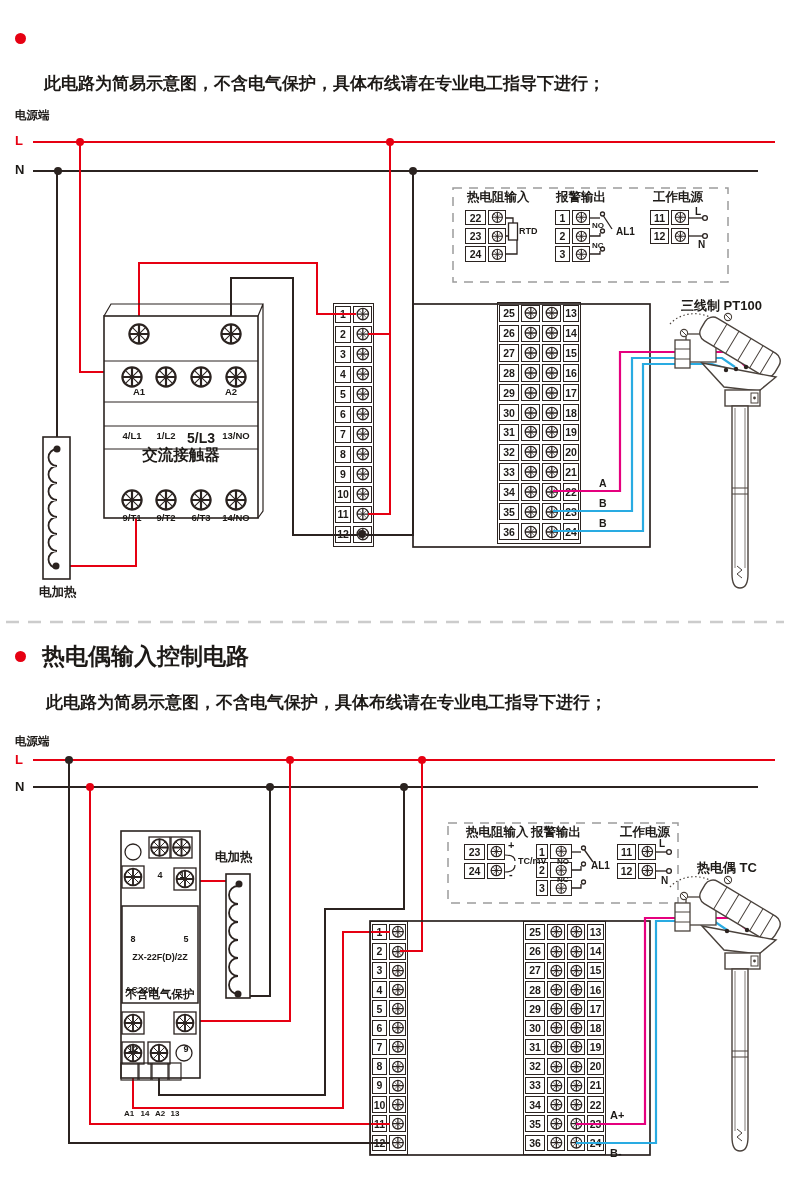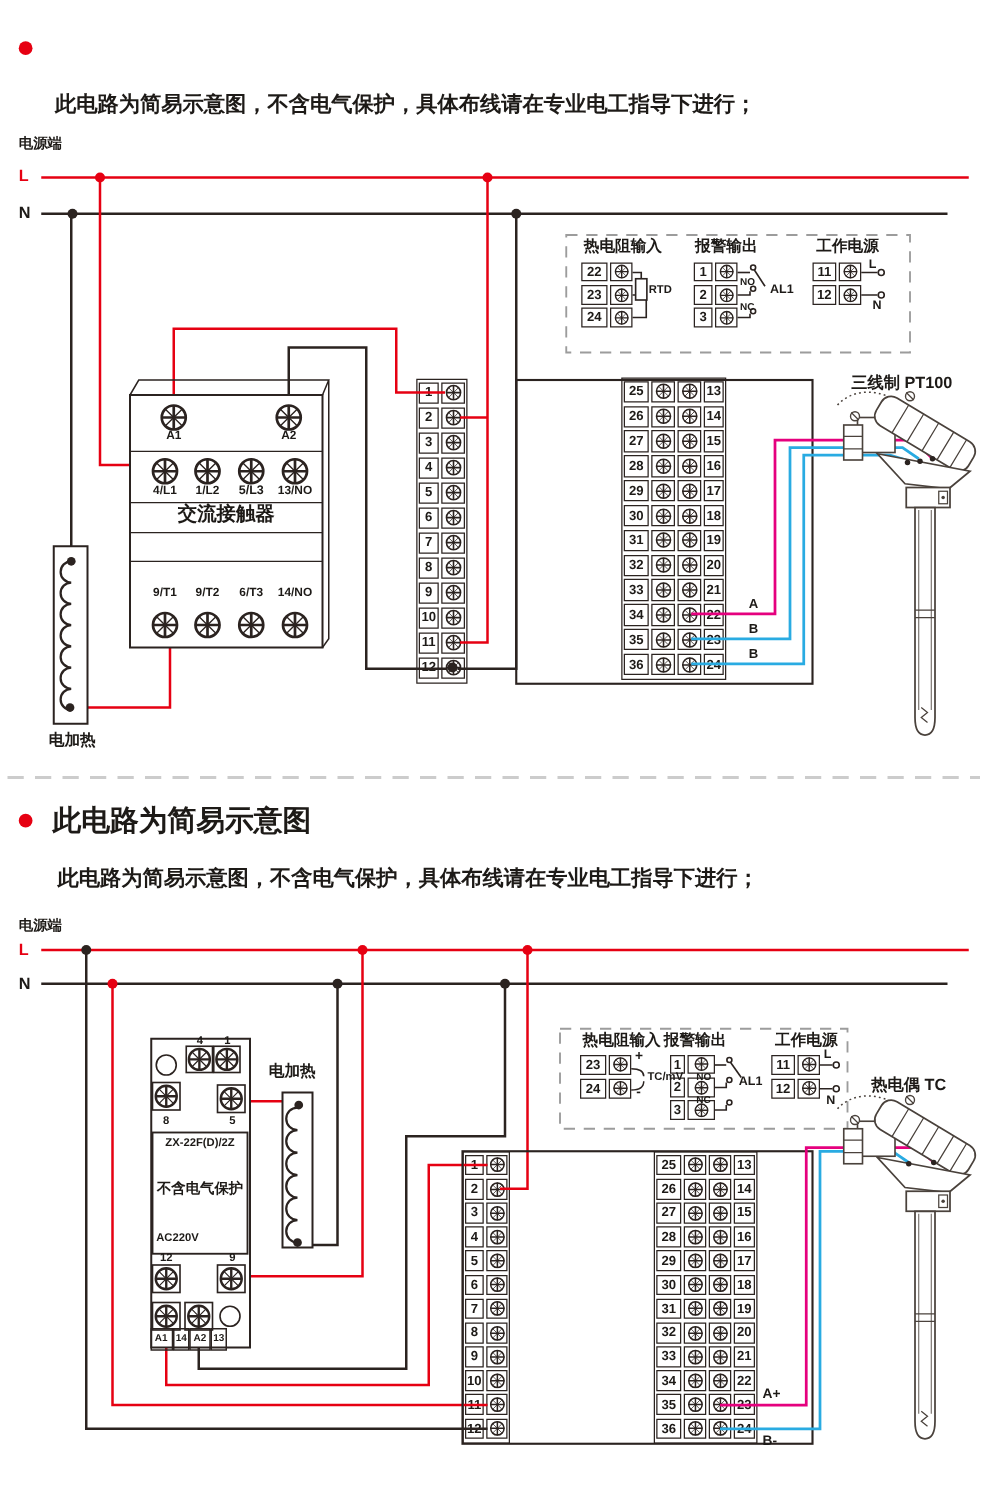--- a/index.html
+++ b/index.html
@@ -1,20 +1,20 @@
 <!DOCTYPE html>
 <html><head>
 <meta charset="utf-8">
 <style>
   html,body{margin:0;padding:0;background:#fff;}
   .page{position:relative;width:790px;height:1188px;background:#fff;overflow:hidden;
         font-family:"Liberation Sans","DejaVu Sans",sans-serif;}
   .page svg.canvas{position:absolute;left:0;top:0;z-index:2;pointer-events:none;}
   .lb{position:absolute;font-weight:bold;color:#1d1a17;white-space:nowrap;line-height:1;z-index:3;}
-  .c{transform:translateX(-50%);}
+  .c{transform:translateX(-50%);margin-top:43px;}
   .red{color:#e60012;}
   .bullet{position:absolute;width:11px;height:11px;border-radius:50%;background:#e60012;z-index:3;}
   .strip-outer{position:absolute;border:1.6px solid #2b2320;background:#fff;z-index:1;box-sizing:border-box;}
   .tcell{position:absolute;border:1.4px solid #2b2320;background:#fff;z-index:1;box-sizing:border-box;
          display:flex;align-items:center;justify-content:center;font-weight:bold;font-size:10.5px;color:#1d1a17;}
   .tcell.screw svg{width:92%;height:92%;display:block;}
 </style>
 </head>
 <body>
 
@@ -233,21 +233,21 @@
   <div class="lb" style="left:44px;top:75px;font-size:17px">此电路为简易示意图，不含电气保护，具体布线请在专业电工指导下进行；</div>
 
   <div class="lb" style="left:15px;top:110px;font-size:11.5px">电源端</div>
   <div class="lb red" style="left:15px;top:134px;font-size:13px">L</div>
   <div class="lb" style="left:15px;top:163px;font-size:13px">N</div>
 
   <div class="lb c" style="left:139px;top:344px;font-size:9.5px">A1</div>
   <div class="lb c" style="left:231px;top:344px;font-size:9.5px">A2</div>
   <div class="lb c" style="left:132px;top:388px;font-size:9.5px">4/L1</div>
   <div class="lb c" style="left:166px;top:388px;font-size:9.5px">1/L2</div>
-  <div class="lb c" style="left:201px;top:388px;font-size:10px">5/L3</div>
+  <div class="lb c" style="left:201px;top:388px;font-size:14px">5/L3</div>
   <div class="lb c" style="left:236px;top:388px;font-size:9.5px">13/NO</div>
   <div class="lb c" style="left:181px;top:404px;font-size:15.5px">交流接触器</div>
   <div class="lb c" style="left:132px;top:470px;font-size:9.5px">9/T1</div>
   <div class="lb c" style="left:166px;top:470px;font-size:9.5px">9/T2</div>
   <div class="lb c" style="left:201px;top:470px;font-size:9.5px">6/T3</div>
   <div class="lb c" style="left:236px;top:470px;font-size:9.5px">14/NO</div>
 
   <div class="lb" style="left:39px;top:586px;font-size:12.5px">电加热</div>
 
   <div class="lb" style="left:467px;top:191px;font-size:12.5px">热电阻输入</div>
@@ -259,21 +259,21 @@
   <div class="lb" style="left:653px;top:191px;font-size:12.5px">工作电源</div>
   <div class="lb" style="left:695px;top:207px;font-size:10px">L</div>
   <div class="lb" style="left:698px;top:240px;font-size:10px">N</div>
 
   <div class="lb" style="left:599px;top:478px;font-size:10.5px">A</div>
   <div class="lb" style="left:599px;top:498px;font-size:10.5px">B</div>
   <div class="lb" style="left:599px;top:518px;font-size:10.5px">B</div>
   <div class="lb" style="left:681px;top:299px;font-size:13px">三线制 PT100</div>
 
   <div class="bullet" style="left:15px;top:651px"></div>
-  <div class="lb" style="left:42px;top:645px;font-size:23px">此电路为简易示意图</div>
+  <div class="lb" style="left:42px;top:645px;font-size:23px">热电偶输入控制电路</div>
   <div class="lb" style="left:46px;top:694px;font-size:17px">此电路为简易示意图，不含电气保护，具体布线请在专业电工指导下进行；</div>
 
   <div class="lb" style="left:15px;top:736px;font-size:11.5px">电源端</div>
   <div class="lb red" style="left:15px;top:753px;font-size:13px">L</div>
   <div class="lb" style="left:15px;top:780px;font-size:13px">N</div>
 
   <div class="lb c" style="left:160px;top:828px;font-size:9px">4</div>
   <div class="lb c" style="left:182px;top:828px;font-size:9px">1</div>
   <div class="lb c" style="left:133px;top:892px;font-size:9px">8</div>
   <div class="lb c" style="left:186px;top:892px;font-size:9px">5</div>

